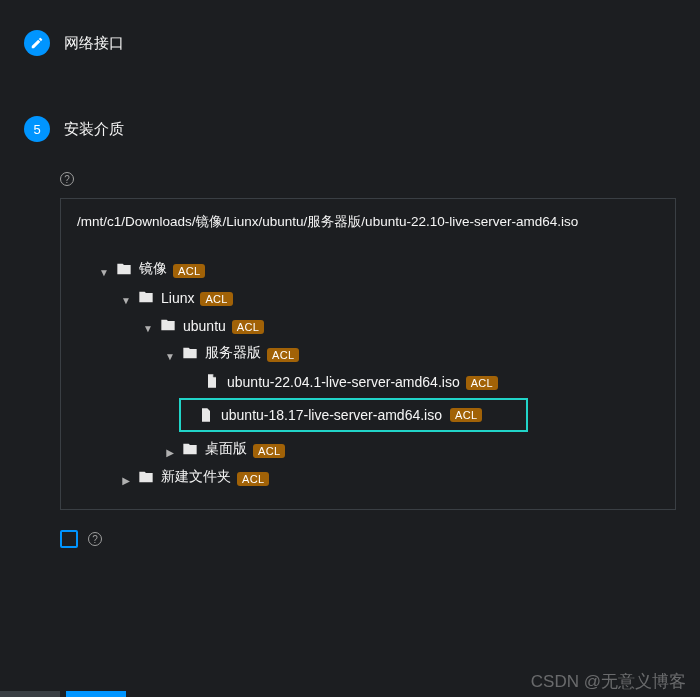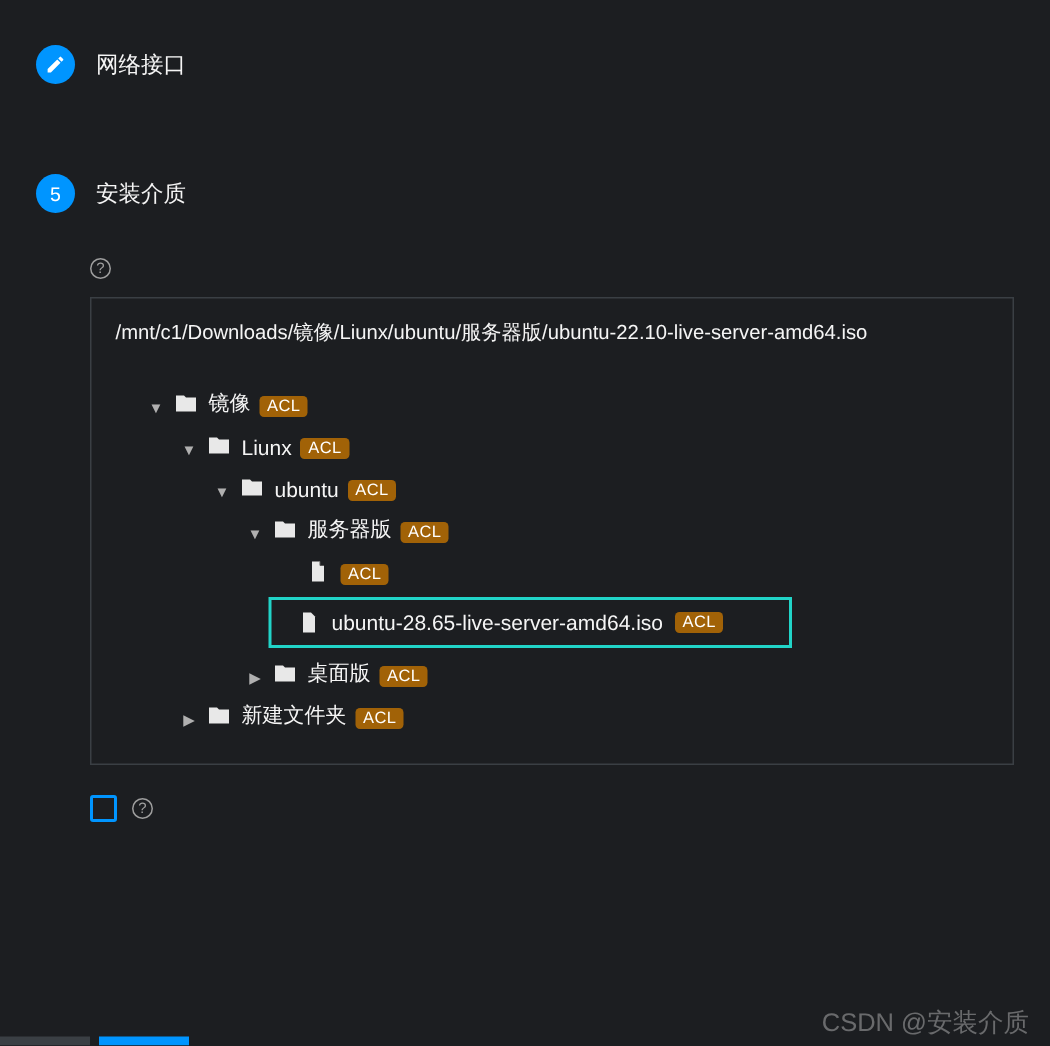--- a/index.html
+++ b/index.html
@@ -229,31 +229,32 @@
 
             <div class="tree-children">
               <div class="tree-row">
                 <span class="caret none"></span>
                 <span class="file-icon">
                     <svg viewBox="0 0 24 24">
                       <path d="M6 2h8l4 4v16H6V2zm8 0v4h4l-4-4z" fill="#e8e8e8"></path>
                       <path d="M14 2v4h4" fill="none" stroke="#555"></path>
                     </svg>
                   </span>
+                <span class="node-label">ubuntu-22.04.1-live-server-amd64.iso</span>
                 <span class="acl-badge">ACL</span>
               </div>
 
               <div class="selected-box">
                 <span class="caret none"></span>
                 <span class="file-icon">
                     <svg viewBox="0 0 24 24">
                       <path d="M6 2h8l4 4v16H6V2z" fill="#e8e8e8"></path>
                     </svg>
                   </span>
-                <span class="node-label" style="margin-left:6px;">ubuntu-28.65-live-server-amd64.iso</span>
+                <span class="node-label" style="margin-left:6px;">ubuntu-18.17-live-server-amd64.iso</span>
                 <span class="acl-badge" style="margin-left:8px;">ACL</span>
               </div>
             </div>
 
             <div class="tree-row">
               <span class="caret closed"></span>
               <span class="folder-icon">
                   <svg viewBox="0 0 24 24">
                     <path d="M10 4H2v16h20V6H12l-2-2z"></path>
                   </svg>
@@ -280,18 +281,18 @@
     </div>
   </div>
 
   <div class="checkbox-row">
     <span class="checkbox"></span>
     <span class="help-icon">?</span>
   </div>
 
 </div>
 
-<div class="watermark">CSDN @安装介质</div>
+<div class="watermark">CSDN @无意义博客</div>
 <div class="bottom-strip">
     <div></div>
     <div></div>
     <div></div>
   </div>
 
 </body></html>

